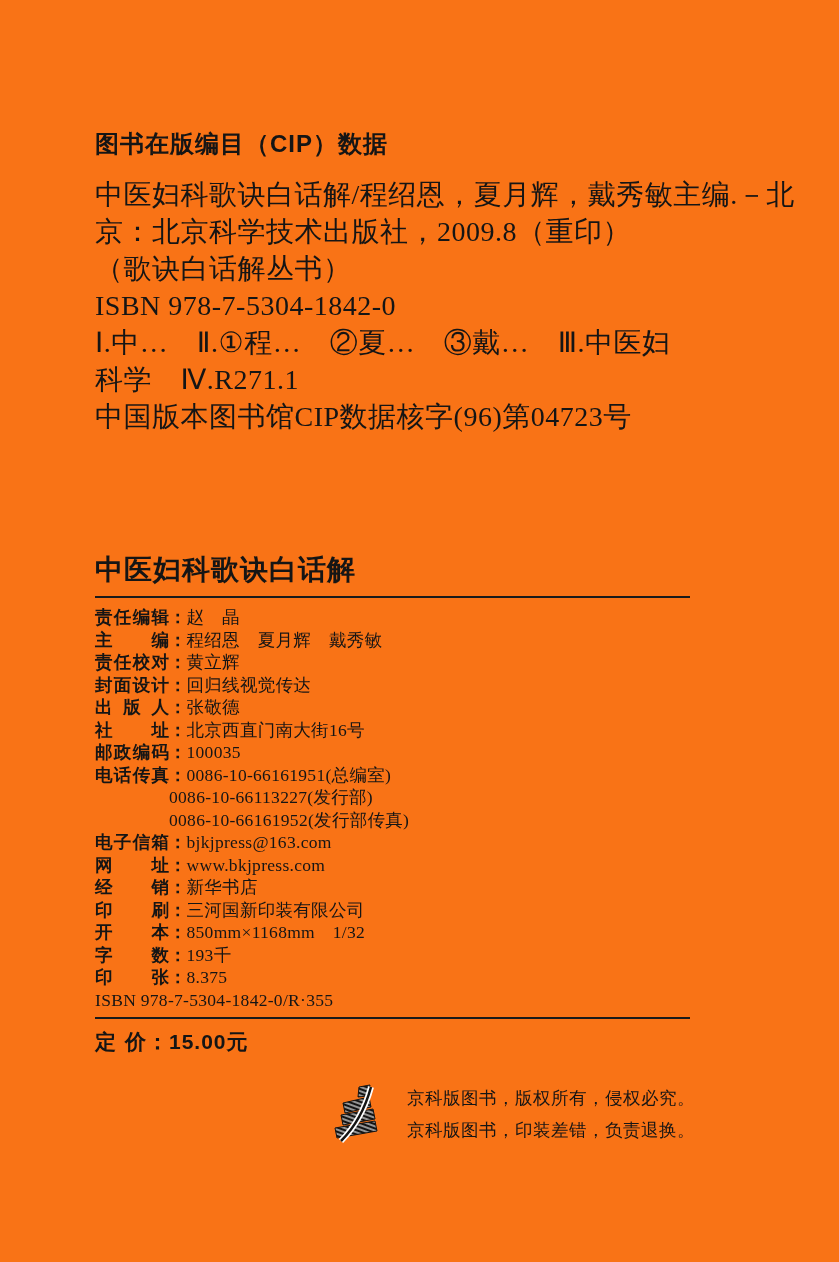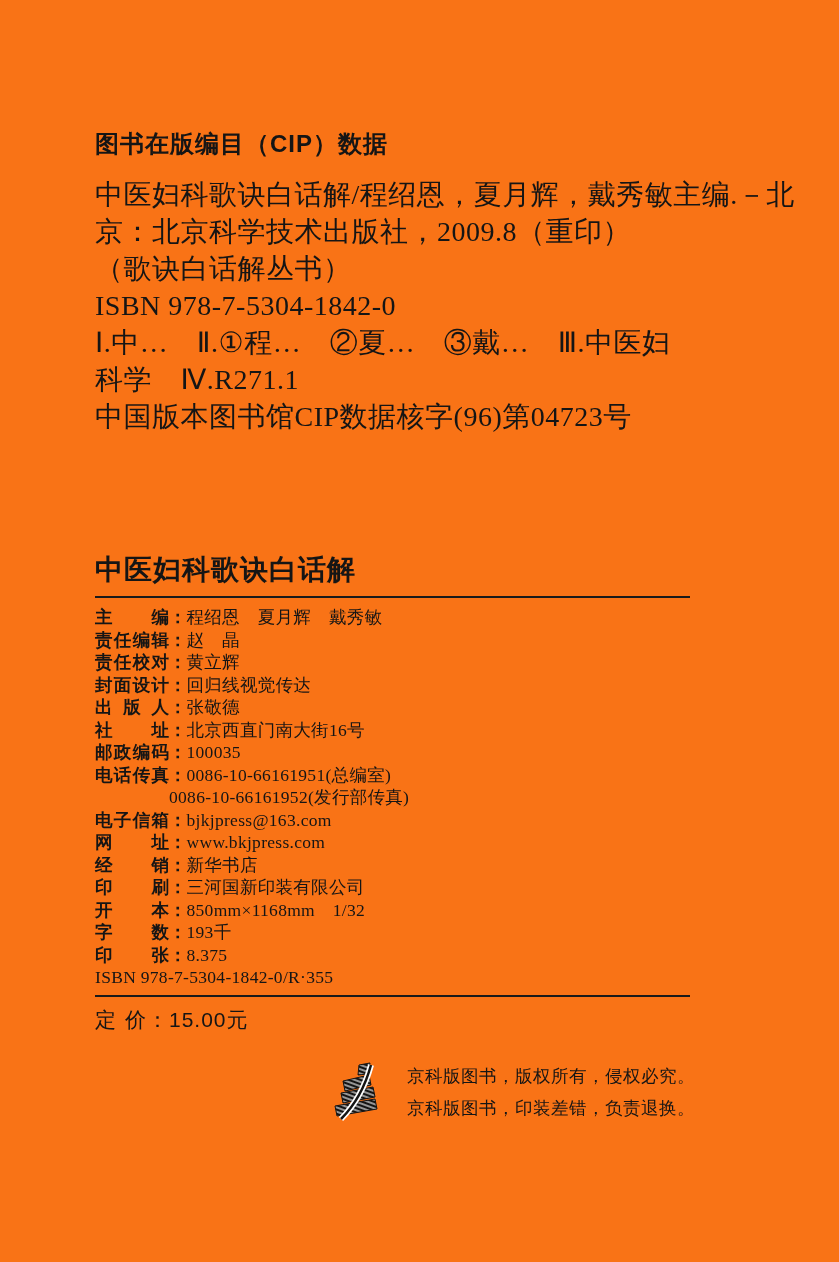--- a/index.html
+++ b/index.html
@@ -67,21 +67,21 @@
 
   
   .price-rule {
     width: 595px;
     border-top: 2px solid #1a1a1a;
     margin-top: 6px;
   }
   .price-row {
     margin-top: 9px;
     font-size: 21px;
-    font-weight: normal;
+    font-weight: bold;
     letter-spacing: 1px;
   }
   .price-label {
     display: inline-block;
     width: 52px;
     text-align: justify;
     text-align-last: justify;
     vertical-align: top;
   }
 
@@ -116,28 +116,29 @@
       <div class="cip-line">ISBN 978-7-5304-1842-0</div>
       <div class="cip-line">Ⅰ.中…　Ⅱ.①程…　②夏…　③戴…　Ⅲ.中医妇</div>
       <div class="cip-line">科学　Ⅳ.R271.1</div>
       <div class="cip-line">中国版本图书馆CIP数据核字(96)第04723号</div>
     </div>
 
     <div class="colophon">
       <div class="colophon-title">中医妇科歌诀白话解</div>
 
       <div class="rows">
+        <div class="crow"><span class="clabel">责任编辑</span><span class="csep">：</span><span class="cvalue">赵　晶</span></div>
         <div class="crow"><span class="clabel">主编</span><span class="csep">：</span><span class="cvalue">程绍恩　夏月辉　戴秀敏</span></div>
-        <div class="crow"><span class="clabel">责任编辑</span><span class="csep">：</span><span class="cvalue">赵　晶</span></div>
         <div class="crow"><span class="clabel">责任校对</span><span class="csep">：</span><span class="cvalue">黄立辉</span></div>
         <div class="crow"><span class="clabel">封面设计</span><span class="csep">：</span><span class="cvalue">回归线视觉传达</span></div>
         <div class="crow"><span class="clabel">出版人</span><span class="csep">：</span><span class="cvalue">张敬德</span></div>
         <div class="crow"><span class="clabel">社址</span><span class="csep">：</span><span class="cvalue">北京西直门南大街16号</span></div>
         <div class="crow"><span class="clabel">邮政编码</span><span class="csep">：</span><span class="cvalue">100035</span></div>
         <div class="crow"><span class="clabel">电话传真</span><span class="csep">：</span><span class="cvalue">0086-10-66161951(总编室)</span></div>
+        <div class="crow"><span class="clabel"></span><span class="csep"></span><span class="cvalue">0086-10-66113227(发行部)</span></div>
         <div class="crow"><span class="clabel"></span><span class="csep"></span><span class="cvalue">0086-10-66161952(发行部传真)</span></div>
         <div class="crow"><span class="clabel">电子信箱</span><span class="csep">：</span><span class="cvalue">bjkjpress@163.com</span></div>
         <div class="crow"><span class="clabel">网址</span><span class="csep">：</span><span class="cvalue">www.bkjpress.com</span></div>
         <div class="crow"><span class="clabel">经销</span><span class="csep">：</span><span class="cvalue">新华书店</span></div>
         <div class="crow"><span class="clabel">印刷</span><span class="csep">：</span><span class="cvalue">三河国新印装有限公司</span></div>
         <div class="crow"><span class="clabel">开本</span><span class="csep">：</span><span class="cvalue">850mm×1168mm　1/32</span></div>
         <div class="crow"><span class="clabel">字数</span><span class="csep">：</span><span class="cvalue">193千</span></div>
         <div class="crow"><span class="clabel">印张</span><span class="csep">：</span><span class="cvalue">8.375</span></div>
         <div class="crow isbn-row">ISBN 978-7-5304-1842-0/R·355</div>
       </div>

